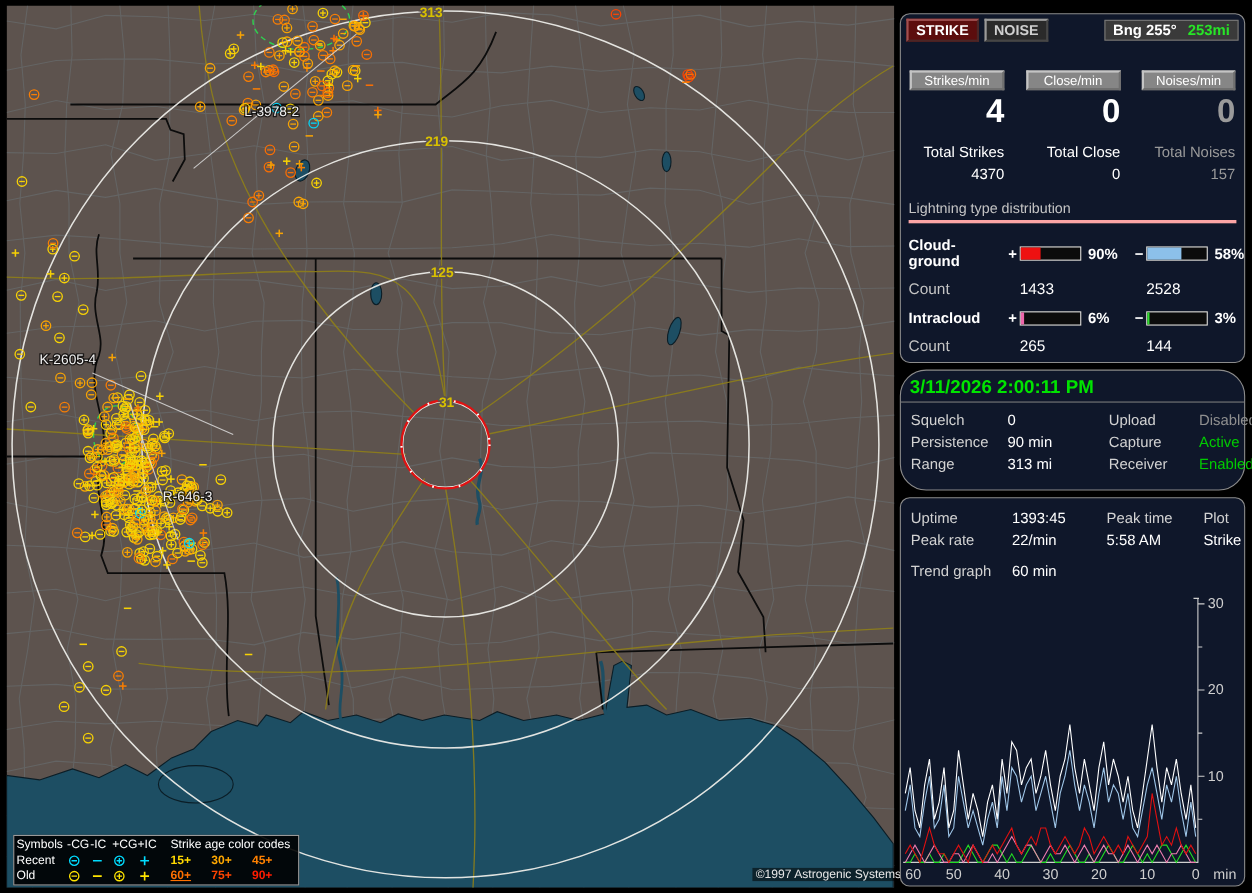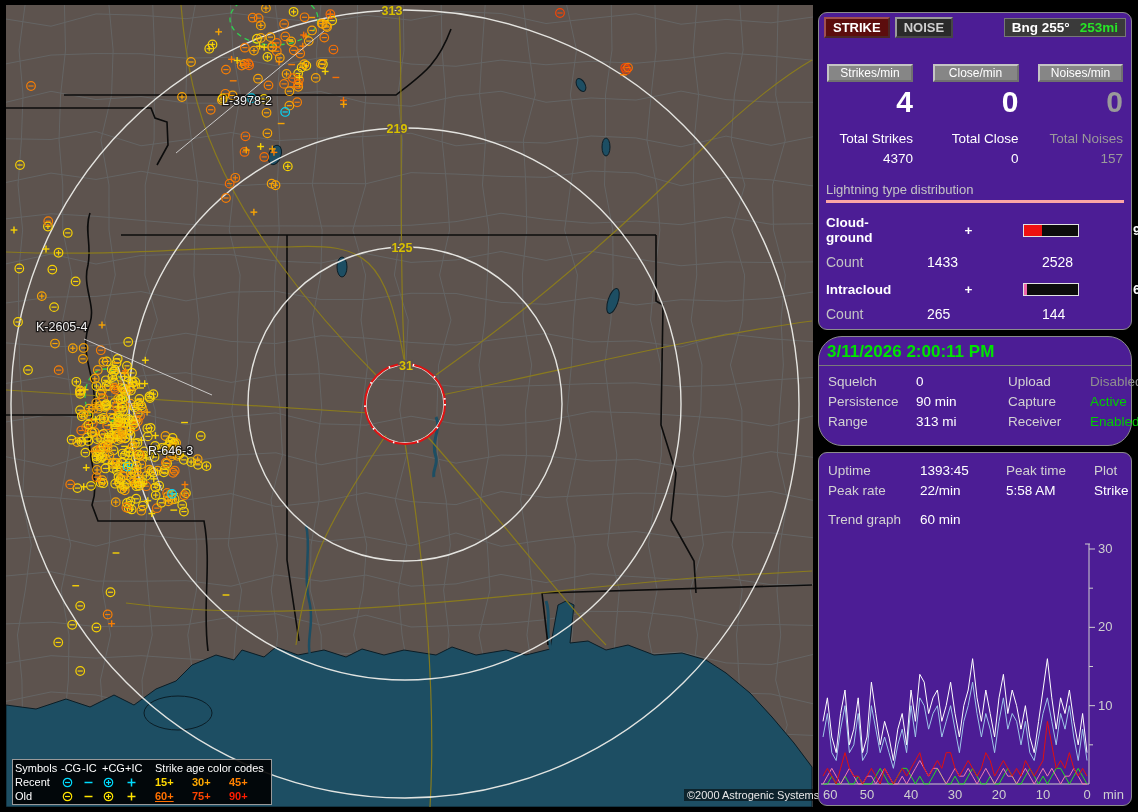--- a/index.html
+++ b/index.html
@@ -14,21 +14,21 @@
   .lg-row span{white-space:nowrap;}
   .lg-head{color:#fff;}
   .lg-ages{text-align:left;font-weight:bold;}
   .cy{color:#00dcff;} .yl{color:#ffe400;}
   .age15{color:#ffd800;} .age30{color:#ffa800;} .age45{color:#ff8000;}
   .age60{color:#ff7000;text-decoration:underline;} .age75{color:#ff4400;} .age90{color:#ff1c00;}
   .lg-glyph svg{display:block;}
   #map-copyright{position:absolute;left:678px;top:784px;font-size:11px;color:#e8e8e8;
                  background:rgba(0,0,0,.55);padding:0 3px;white-space:nowrap;}
   
-  .panel{position:absolute;left:818px;width:314px;background:#4c1d95;border:1px solid #8c8c8c;
+  .panel{position:absolute;left:818px;width:314px;background:#0f172a;border:1px solid #8c8c8c;
          border-radius:9px;box-sizing:border-box;}
   #p1{top:12px;height:318px;} #p2{top:336px;height:110px;border-radius:24px;} #p3{top:452px;height:354px;}
   
   #btn-row{display:flex;align-items:center;margin:4px 5px 0 5px;}
   .tbtn{font-weight:bold;font-size:13px;padding:0 7px;line-height:17px;margin-right:5px;cursor:default;}
   #strike-btn{background:#5c0d0d;color:#fff;border:2px outset #a05050;}
   #noise-btn{background:#2a2a2a;color:#cfcfcf;border:2px outset #9a9a9a;}
   #bng-box{margin-left:auto;background:#3a3a3a;border:1px solid #777;display:flex;gap:10px;
            padding:0 7px;line-height:17px;font-weight:bold;font-size:13.5px;}
   #bng-val{color:#27e427;}
@@ -38,21 +38,21 @@
   .chip{background:#868686;color:#fff;border:2px outset #c4c4c4;font-size:12px;text-align:center;
         padding:0 2px;line-height:14px;white-space:nowrap;}
   .big-val{font-size:30px;font-weight:bold;text-align:right;line-height:34px;margin-top:3px;}
   .tot-lab{font-size:13.5px;text-align:right;margin-top:12px;white-space:nowrap;}
   .tot-val{font-size:13.5px;text-align:right;margin-top:5px;}
   .dimcol{color:#9a9a9a;}
   
   #dist{margin:16px 7px 0 7px;}
   #dist-title{font-size:13px;color:#c4c4c4;border-bottom:3px solid #fca5a5;padding-bottom:3px;}
   .d-row{display:grid;grid-template-columns:88px 13px 58px 44px 13px 58px 36px;align-items:center;
-         margin-top:12px;font-size:13.5px;font-weight:bold;gap:48px;}
+         margin-top:12px;font-size:13.5px;font-weight:bold;}
   .d-count{display:grid;grid-template-columns:88px 13px 58px 44px 13px 58px 36px;align-items:center;
            margin-top:9px;font-size:14px;font-weight:normal;}
   .d-name{color:#fff;} .d-sign{color:#fff;text-align:center;}
   .bar{width:54px;height:11px;border:1px solid #e2e2e2;background:#0c0c0c;}
   .bar>div{height:100%;}
   .d-pct{padding-left:4px;}
   .cnt-lab{color:#c4c4c4;}
   
   #dt{font-size:17px;font-weight:bold;color:#00e400;padding:5px 8px 3px 8px;
       border-bottom:1px solid #7a7a7a;margin:0 0 6px 0;}
@@ -2163,21 +2163,21 @@
               <line x1="6.5" y1="2.5" x2="6.5" y2="10.5" stroke="currentColor" stroke-width="1.5"></line>
             </svg>
           </span>
         <span></span>
         <span class="lg-ages age60">60+</span>
         <span class="lg-ages age75">75+</span>
         <span class="lg-ages age90">90+</span>
       </div>
     </div>
 
-    <div id="map-copyright">©2000 Astrogenic Systems</div>
+    <div id="map-copyright">©1997 Astrogenic Systems</div>
   </div>
 
   <div class="panel" id="p1">
     <div id="btn-row">
       <div class="tbtn" id="strike-btn">STRIKE</div>
       <div class="tbtn" id="noise-btn">NOISE</div>
       <div id="bng-box">
         <span>Bng 255°</span>
         <span id="bng-val">253mi</span>
       </div>

